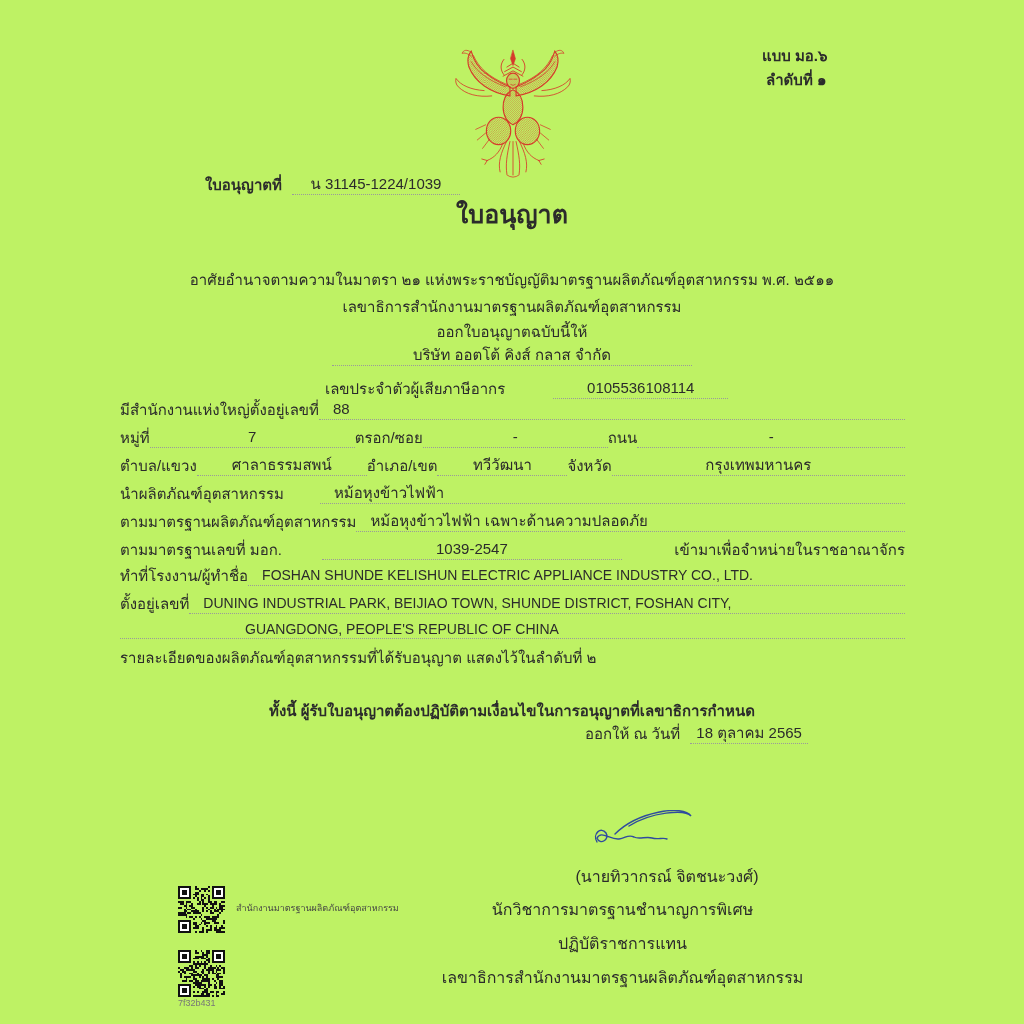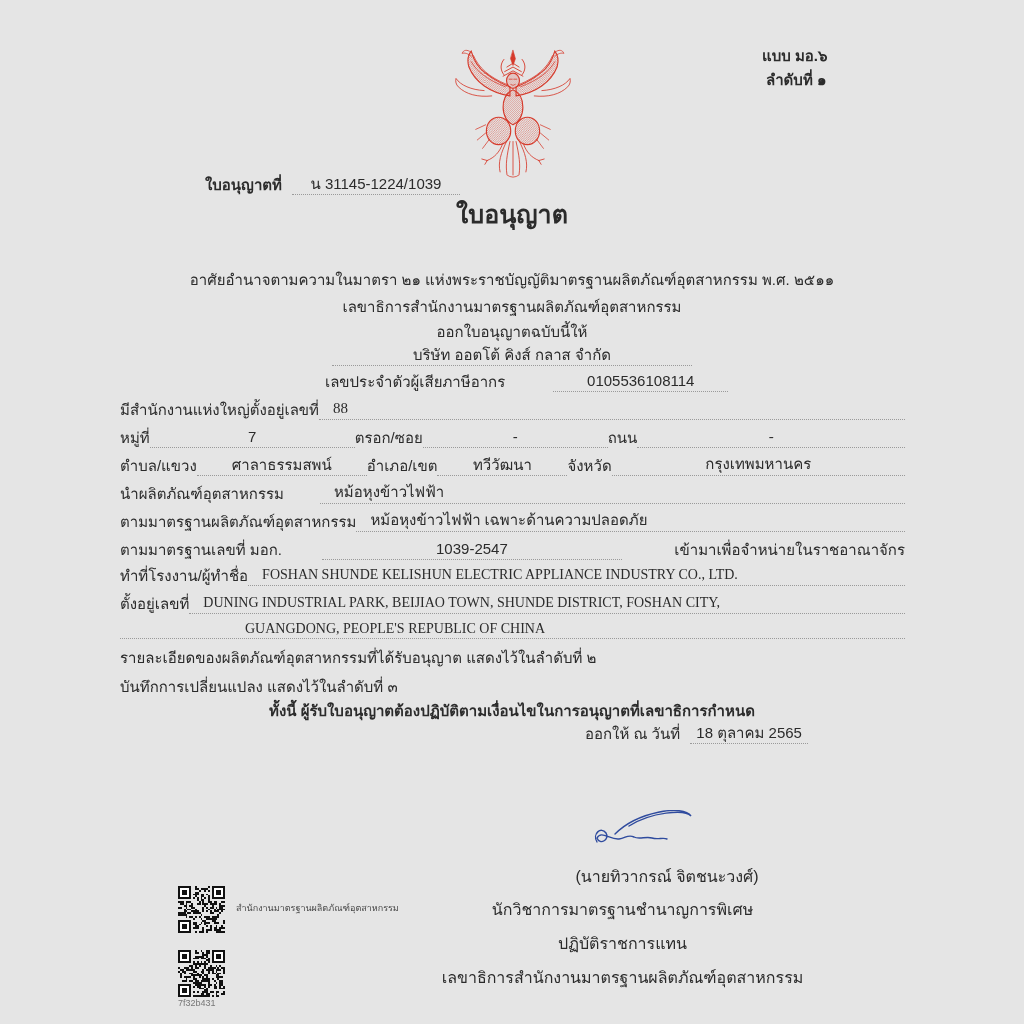--- a/index.html
+++ b/index.html
@@ -1,26 +1,26 @@
 <!DOCTYPE html>
 <html><head>
 <meta charset="utf-8">
 <style>
   html,body { margin:0; padding:0; background:#fff; }
   .page {
-    position:relative; width:1024px; height:1024px; background:#e5e5e5;
+    position:relative; width:1024px; height:1024px; background:#bef264;
     font-family:"Liberation Sans","DejaVu Sans",sans-serif; color:#2b2b2b;
     overflow:hidden;
   }
   .line { position:absolute; display:flex; align-items:flex-end; font-size:15px; line-height:1.3; }
   .blk  { position:absolute; font-size:15px; line-height:1.3; }
   .lbl  { flex:0 0 auto; white-space:nowrap; }
   .gap  { flex:0 0 10px; }
   .dotseg { border-bottom:1px dotted #9a9a9a; text-align:center; white-space:nowrap; }
-  .fill { flex:1 1 auto;font-family:Liberation Serif, serif; }
+  .fill { flex:1 1 auto; }
   .left-pad { text-align:left; padding-left:14px; }
   .b { font-weight:bold; }
   .ctr { left:0; right:0; text-align:center; display:block; }
   .qr { position:absolute; }
   .small { font-size:9px; }
   .sig-name { position:absolute; text-align:center; }
   .sig-titles { position:absolute; text-align:center; }
   .sig-titles div { margin-bottom:9px; }
 </style>
 </head>
@@ -88,21 +88,21 @@
   <div class="blk ctr" style="top:297px;">เลขาธิการสำนักงานมาตรฐานผลิตภัณฑ์อุตสาหกรรม</div>
   <div class="blk ctr" style="top:322px;">ออกใบอนุญาตฉบับนี้ให้</div>
 
   <div class="blk ctr" style="top:345px;">
     <span class="dotseg" style="display:inline-block; min-width:360px;">บริษัท ออตโต้ คิงส์ กลาส จำกัด</span>
   </div>
 
   <div class="line" style="left:325px; top:371px;">
     <span class="lbl">เลขประจำตัวผู้เสียภาษีอากร</span>
     <span class="gap" style="flex-basis:48px;"></span>
-    <span class="dotseg" style="width:175px;">0105536108114</span>
+    <span class="dotseg" style="width:175px;margin-top:7px;">0105536108114</span>
   </div>
 
   <div class="line" style="left:120px; right:119px; top:399px;">
     <span class="lbl">มีสำนักงานแห่งใหญ่ตั้งอยู่เลขที่</span>
     <span class="dotseg fill left-pad">88</span>
   </div>
 
   <div class="line" style="left:120px; right:119px; top:427px;">
     <span class="lbl">หมู่ที่</span>
     <span class="dotseg" style="width:205px;">7</span>
@@ -146,21 +146,20 @@
 
   <div class="line" style="left:120px; right:119px; top:594px;">
     <span class="lbl">ตั้งอยู่เลขที่</span>
     <span class="dotseg fill left-pad" style="font-size:14px;">DUNING INDUSTRIAL PARK, BEIJIAO TOWN, SHUNDE DISTRICT, FOSHAN CITY,</span>
   </div>
   <div class="line" style="left:120px; right:119px; top:620px;">
     <span class="dotseg fill" style="text-align:left; padding-left:125px; font-size:14px;">GUANGDONG,  PEOPLE'S REPUBLIC OF CHINA</span>
   </div>
 
   <div class="blk" style="left:120px; top:648px;">รายละเอียดของผลิตภัณฑ์อุตสาหกรรมที่ได้รับอนุญาต แสดงไว้ในลำดับที่ ๒</div>
-  <div class="blk" style="left:120px; top:677px;">บันทึกการเปลี่ยนแปลง แสดงไว้ในลำดับที่ ๓</div>
   <div class="blk ctr b" style="top:701px;">ทั้งนี้ ผู้รับใบอนุญาตต้องปฏิบัติตามเงื่อนไขในการอนุญาตที่เลขาธิการกำหนด</div>
 
   <div class="line" style="left:585px; top:723px;">
     <span class="lbl">ออกให้ ณ วันที่</span>
     <span class="gap"></span>
     <span class="dotseg" style="width:118px;">18 ตุลาคม 2565</span>
   </div>
 
   <svg class="blk" style="left:585px; top:810px;" width="115" height="48" viewBox="0 0 115 48">
     <g stroke="#2f4b9e" stroke-width="1.4" fill="none" stroke-linecap="round">

